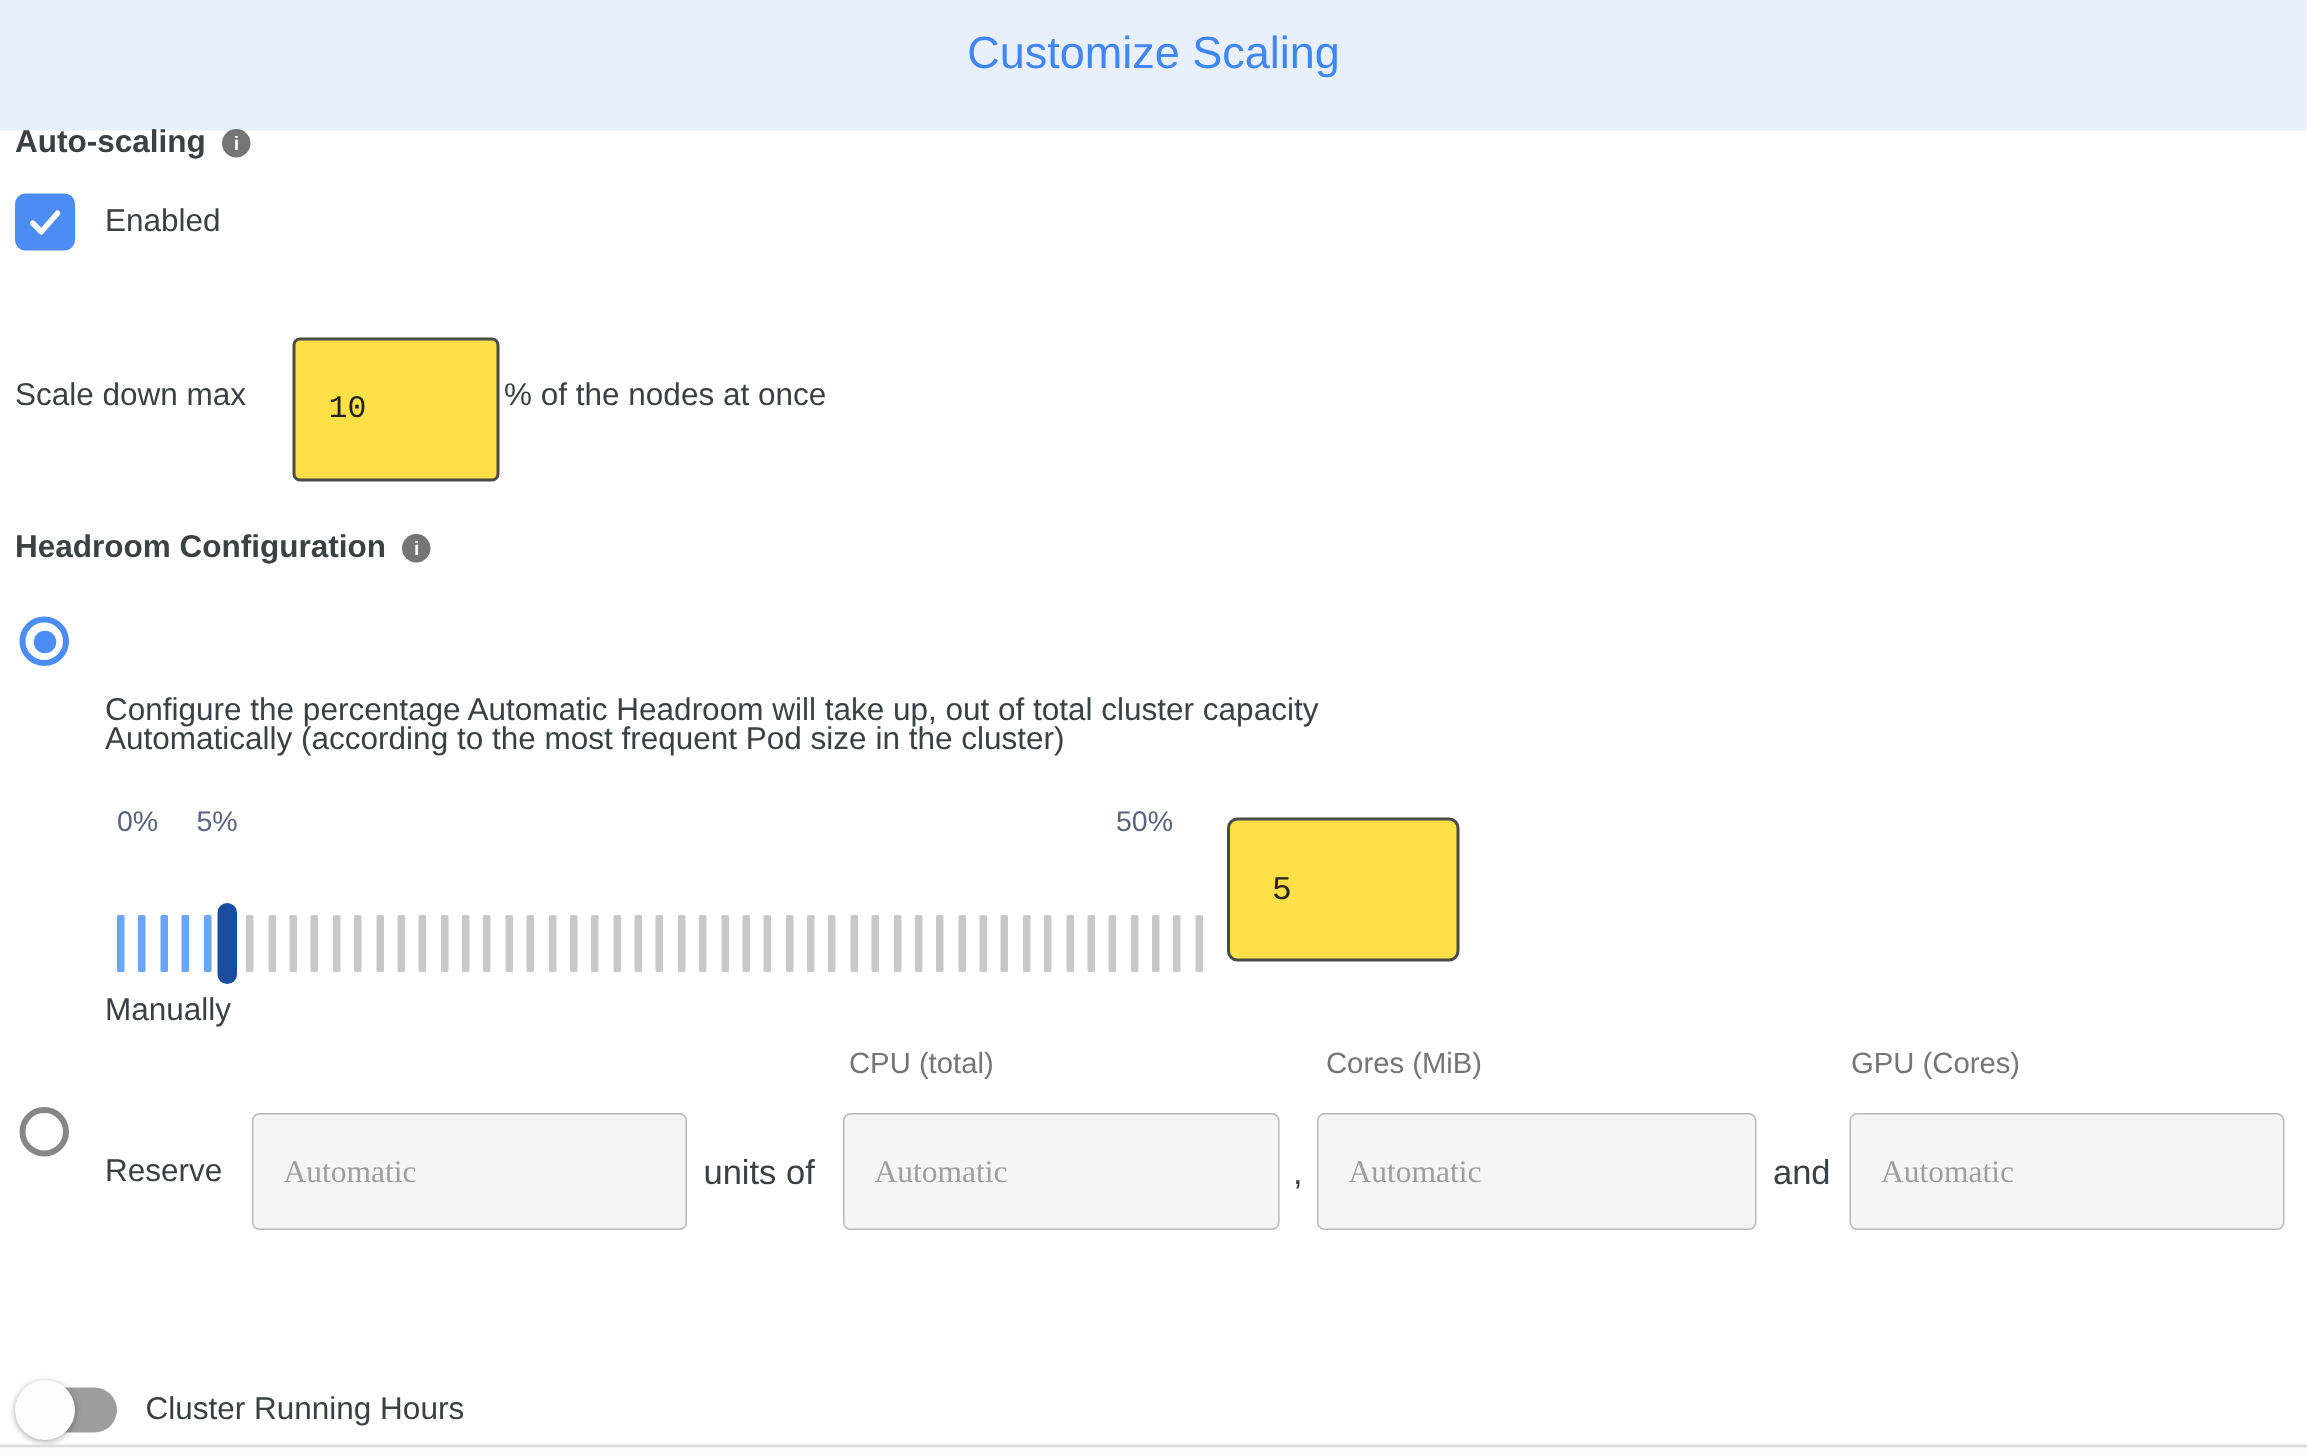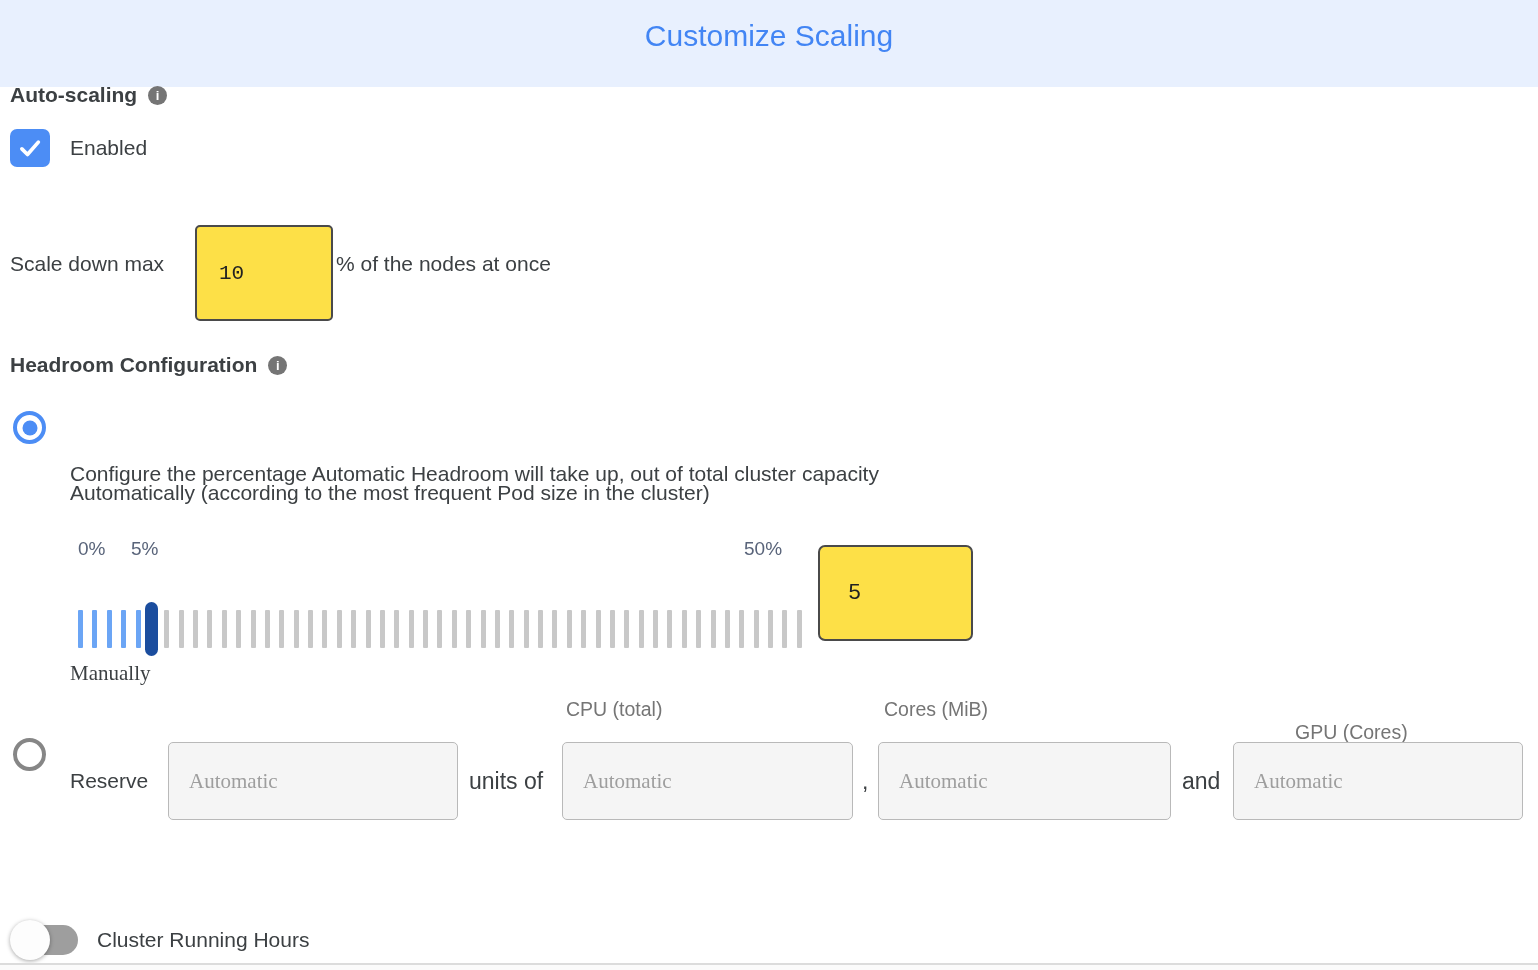--- a/index.html
+++ b/index.html
@@ -154,25 +154,25 @@
     <div class="tick"></div>
     <div class="tick"></div>
     <div class="tick"></div>
     <div class="tick"></div>
     <div class="tick"></div>
   </div>
 
 <input class="abs num-input" style="left: 818px; top: 545px; width: 155px; border-radius: 7px; padding-left: 28px; font-size: 22px;" value="5">
 
 <div class="abs radio unselected" style="left:13px;top:657px;"></div>
-<div class="abs plain-label" style="left:70px;top:657px;line-height:33px;font-family:Liberation Serif, serif;">Manually</div>
+<div class="abs plain-label" style="left:70px;top:657px;line-height:33px;">Manually</div>
 
 <div class="abs col-header" style="left:566px;top:698px;">CPU (total)</div>
 <div class="abs col-header" style="left:884px;top:698px;">Cores (MiB)</div>
-<div class="abs col-header" style="left:1295px;top:698px;margin-top:23px;">GPU (Cores)</div>
+<div class="abs col-header" style="left:1234px;top:698px;">GPU (Cores)</div>
 
 <div class="abs plain-label" style="left:70px;top:741px;line-height:80px;">Reserve</div>
 <input class="abs auto-input" style="left: 168px; top: 742px; width: 290px;" placeholder="Automatic">
 <div class="abs glue" style="left:469px;top:741px;line-height:80px;">units of</div>
 <input class="abs auto-input" style="left: 562px; top: 742px; width: 291px;" placeholder="Automatic">
 <div class="abs glue" style="left:862px;top:741px;line-height:80px;">,</div>
 <input class="abs auto-input" style="left: 878px; top: 742px; width: 293px;" placeholder="Automatic">
 <div class="abs glue" style="left:1182px;top:741px;line-height:80px;">and</div>
 <input class="abs auto-input" style="left: 1233px; top: 742px; width: 290px;" placeholder="Automatic">
 

